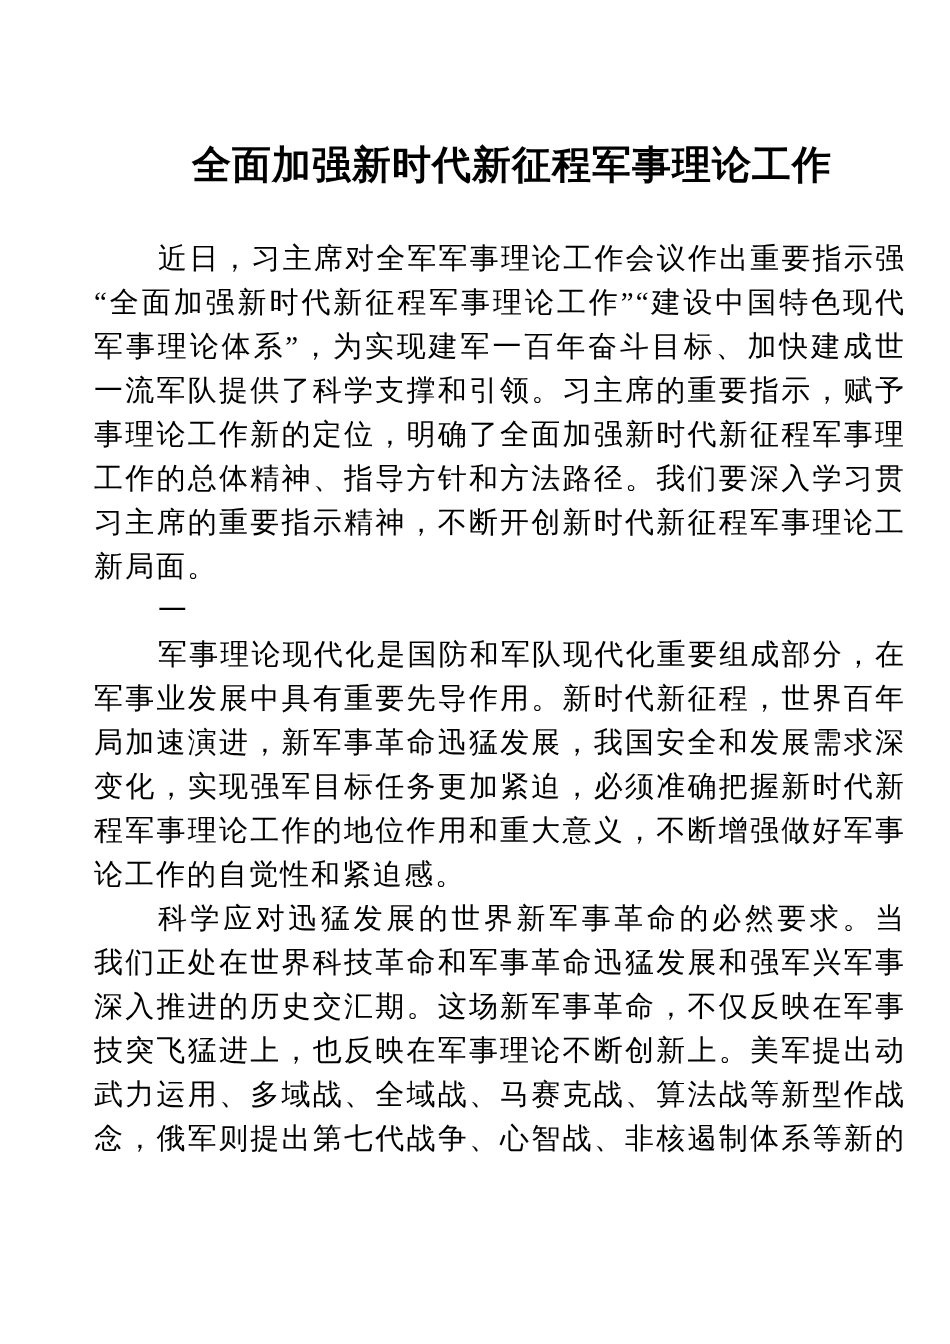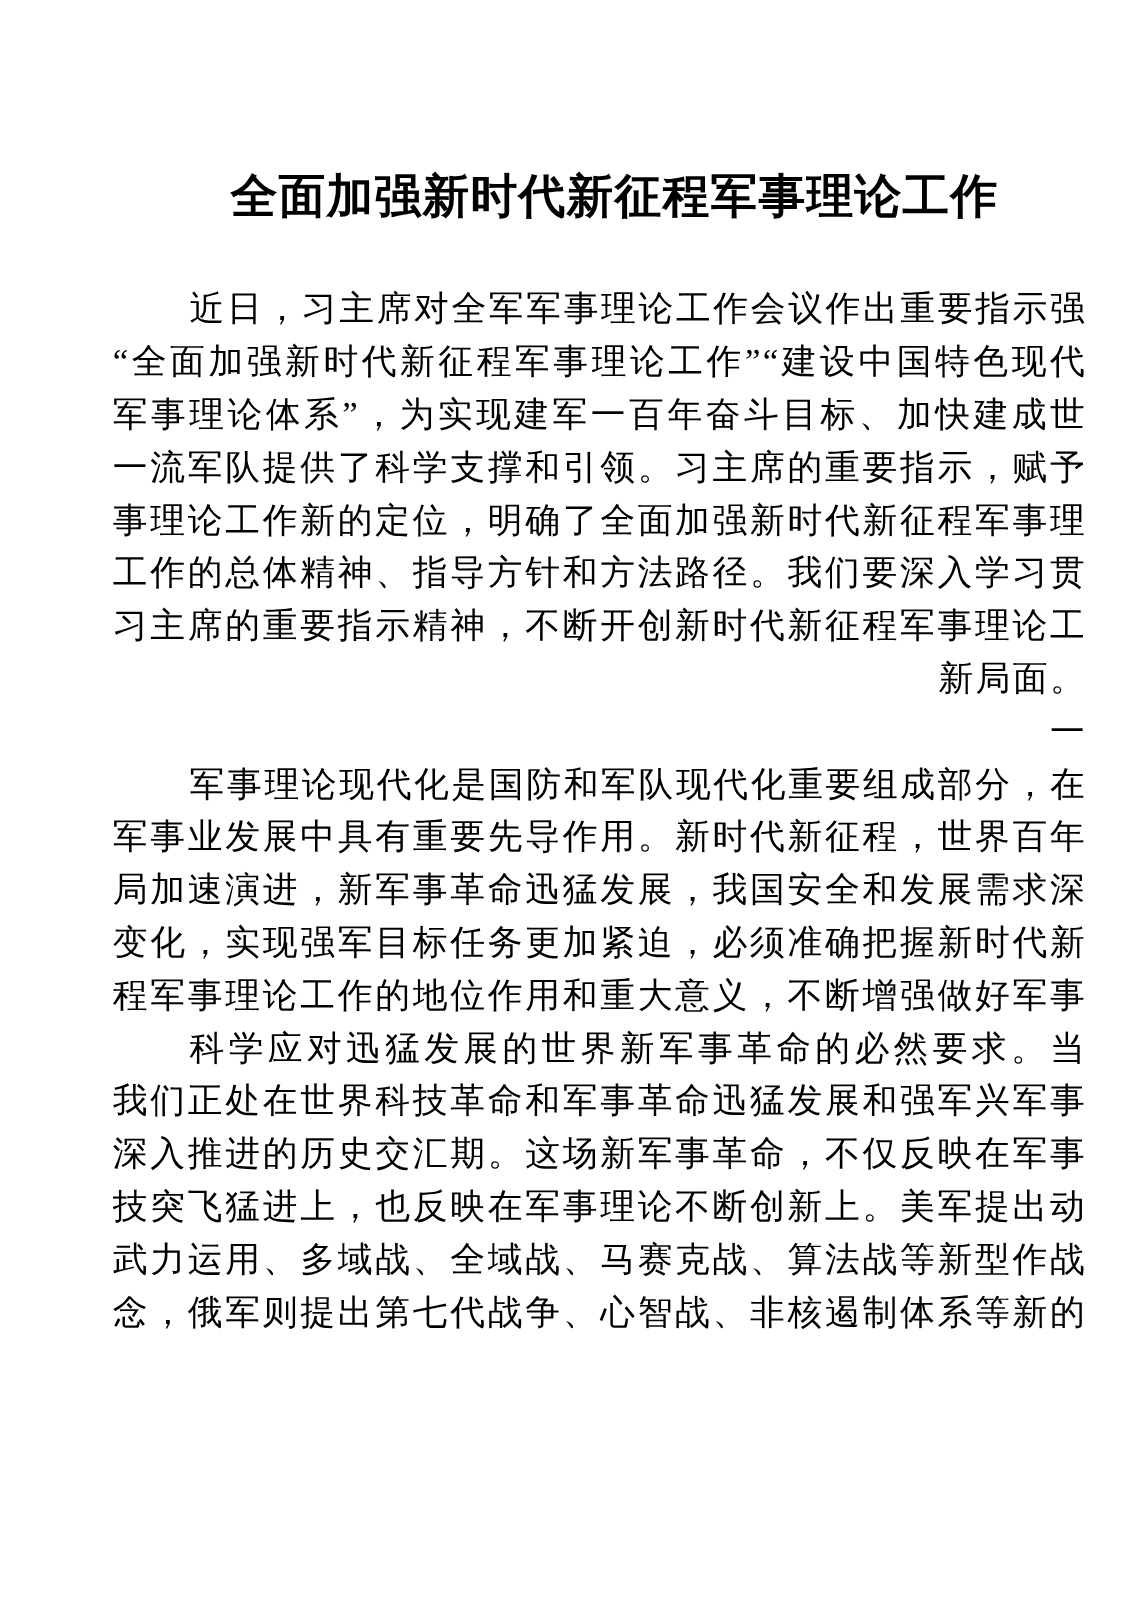--- a/index.html
+++ b/index.html
@@ -46,21 +46,21 @@
     overflow: hidden;
     letter-spacing: 2px;
     text-align: justify;
     text-align-last: justify;
     white-space: normal;
   }
   .line.first {
     text-indent: 64px;
   }
   .line.short {
-    text-align: right;
+    text-align: left;
     text-align-last: auto;
   }
 </style>
 </head>
 <body>
 
 <div class="page">
   <h1 class="doc-title">全面加强新时代新征程军事理论工作</h1>
   <div class="doc-body" id="doc-body">
       <div class="paragraph">
@@ -75,20 +75,21 @@
       </div>
       <div class="paragraph">
         <div class="line first short">一</div>
       </div>
       <div class="paragraph">
         <div class="line first">军事理论现代化是国防和军队现代化重要组成部分，在强</div>
         <div class="line">军事业发展中具有重要先导作用。新时代新征程，世界百年变</div>
         <div class="line">局加速演进，新军事革命迅猛发展，我国安全和发展需求深刻</div>
         <div class="line">变化，实现强军目标任务更加紧迫，必须准确把握新时代新征</div>
         <div class="line">程军事理论工作的地位作用和重大意义，不断增强做好军事理</div>
+        <div class="line short">论工作的自觉性和紧迫感。</div>
       </div>
       <div class="paragraph">
         <div class="line first">科学应对迅猛发展的世界新军事革命的必然要求。当前，</div>
         <div class="line">我们正处在世界科技革命和军事革命迅猛发展和强军兴军事业</div>
         <div class="line">深入推进的历史交汇期。这场新军事革命，不仅反映在军事科</div>
         <div class="line">技突飞猛进上，也反映在军事理论不断创新上。美军提出动态</div>
         <div class="line">武力运用、多域战、全域战、马赛克战、算法战等新型作战概</div>
         <div class="line">念，俄军则提出第七代战争、心智战、非核遏制体系等新的战</div>
       </div>
     </div>

